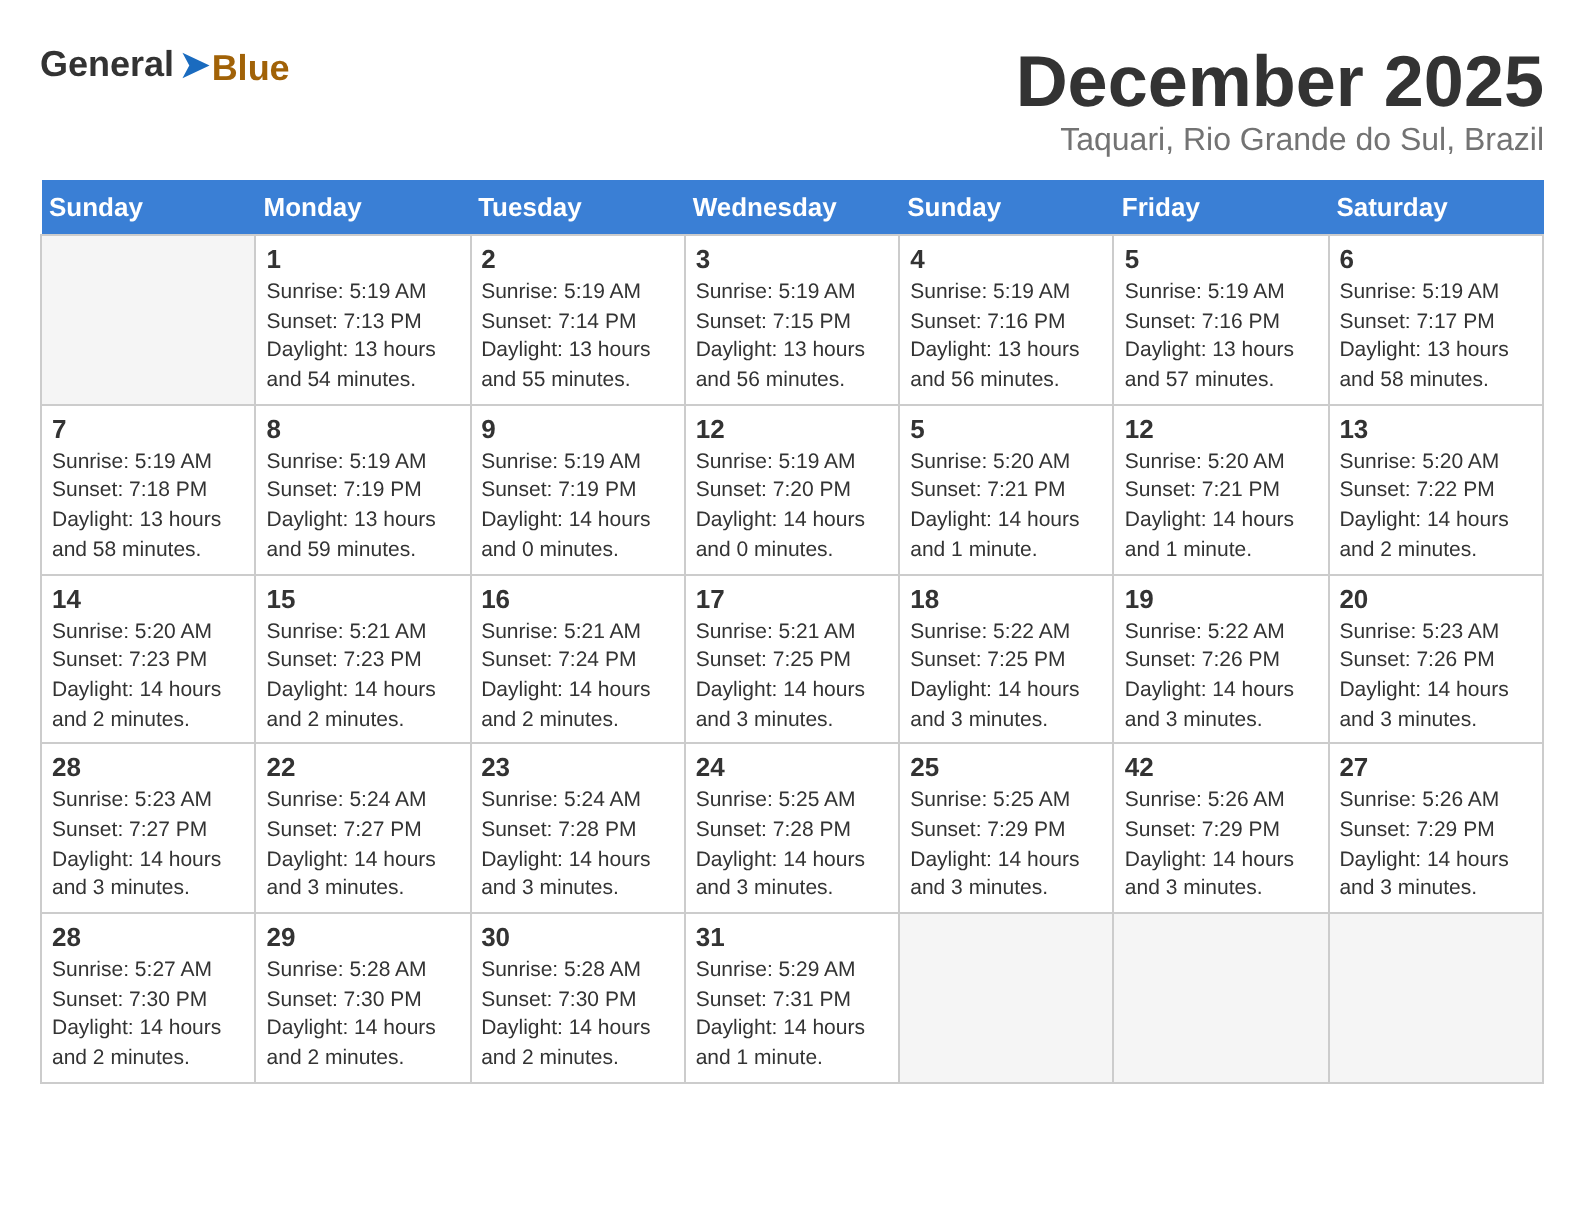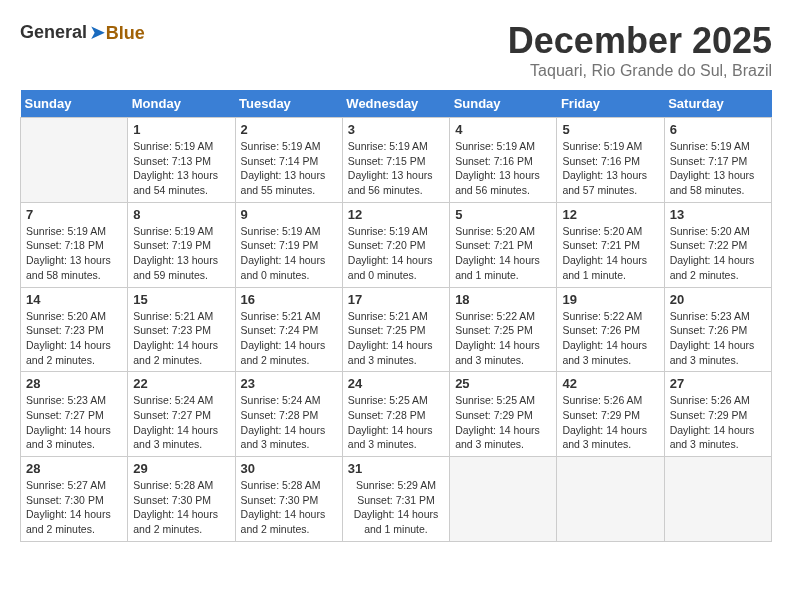--- a/index.html
+++ b/index.html
@@ -293,21 +293,21 @@
 Daylight: 14 hours and 2 minutes.</div>
         </td>
         <td>
           <div class="day-num">30</div>
           <div class="cell-text" style="white-space: pre-line;">Sunrise: 5:28 AM
 Sunset: 7:30 PM
 Daylight: 14 hours and 2 minutes.</div>
         </td>
         <td>
           <div class="day-num">31</div>
-          <div class="cell-text" style="white-space: pre-line; text-align: center;">Sunrise: 5:29 AM
+          <div class="cell-text" style="white-space: pre-line;">Sunrise: 5:29 AM
 Sunset: 7:31 PM
 Daylight: 14 hours and 1 minute.</div>
         </td>
         <td class="empty"></td>
         <td class="empty"></td>
         <td class="empty"></td>
       </tr>
     </tbody>
 </table>
 

